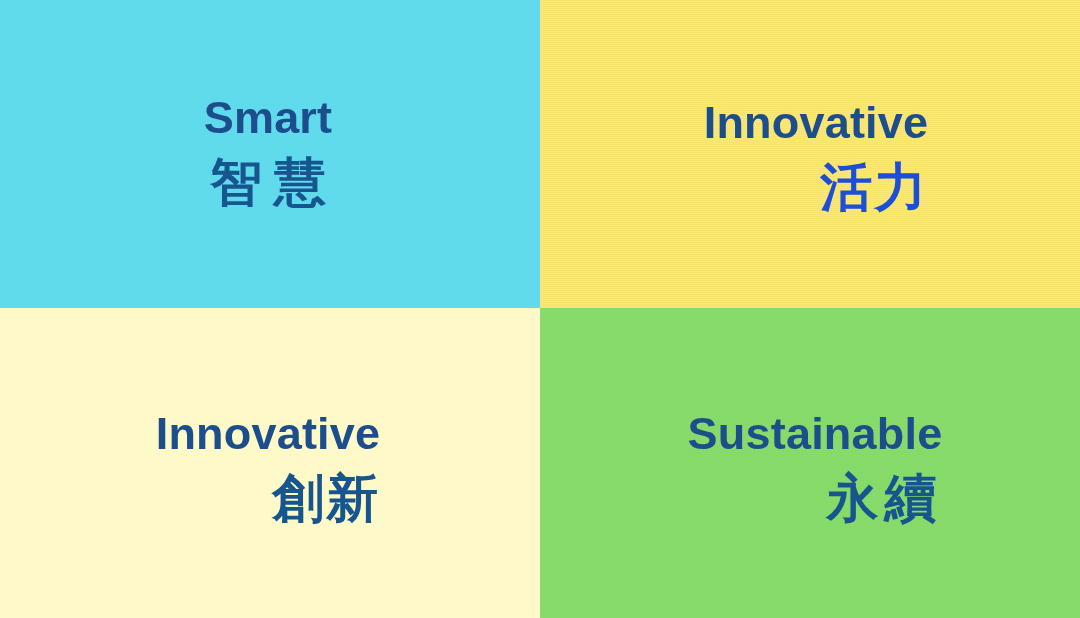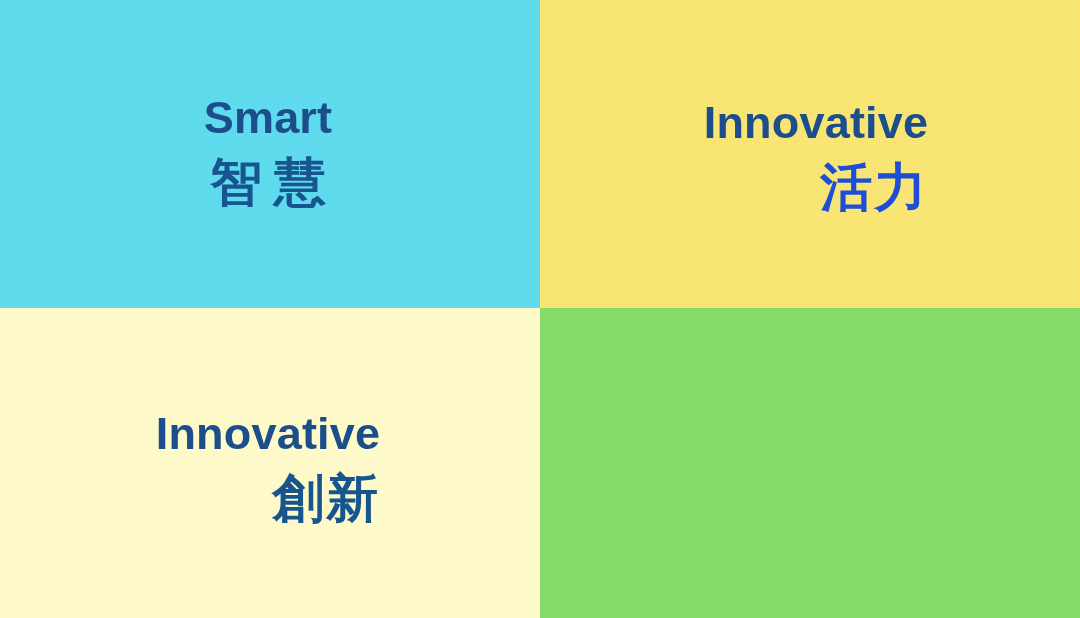--- a/index.html
+++ b/index.html
@@ -128,17 +128,19 @@
       <div class="texture"></div>
       <div class="label-block">
         <div class="label-en" style="color: rgb(28, 78, 140);">Innovative</div>
         <div class="label-zh" style="color: rgb(23, 85, 143);">創新</div>
       </div>
     </div>
 
     <div class="quadrant q-green" style="background-color: rgb(132, 217, 103);">
       <div class="texture"></div>
       <div class="label-block">
+        <div class="label-en" style="color: rgb(28, 78, 140);">Sustainable</div>
+        <div class="label-zh" style="color: rgb(23, 85, 143);">永續</div>
       </div>
     </div>
 
   </div>
 </div>
 
 </body></html>

